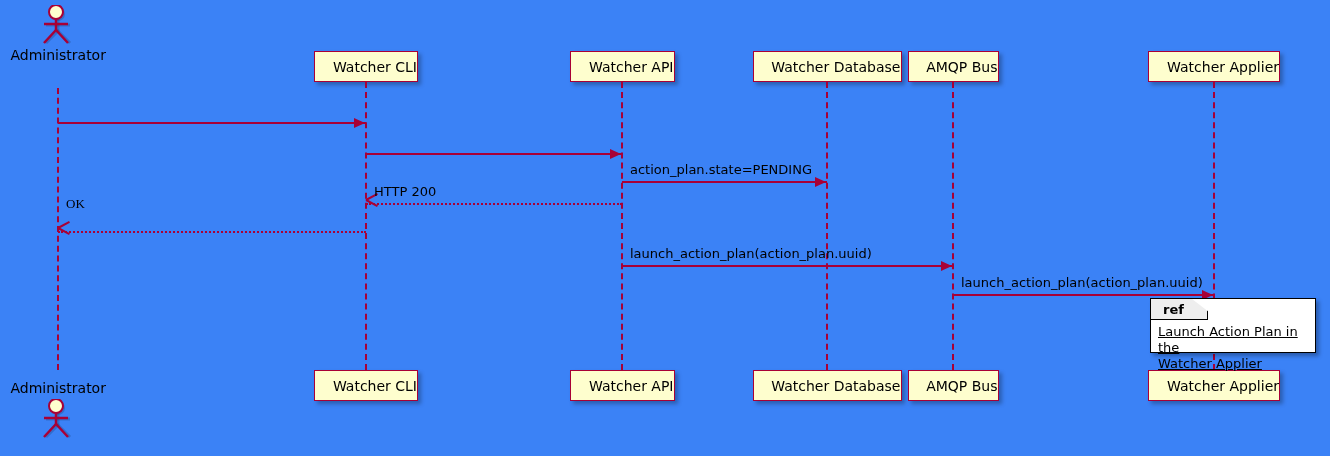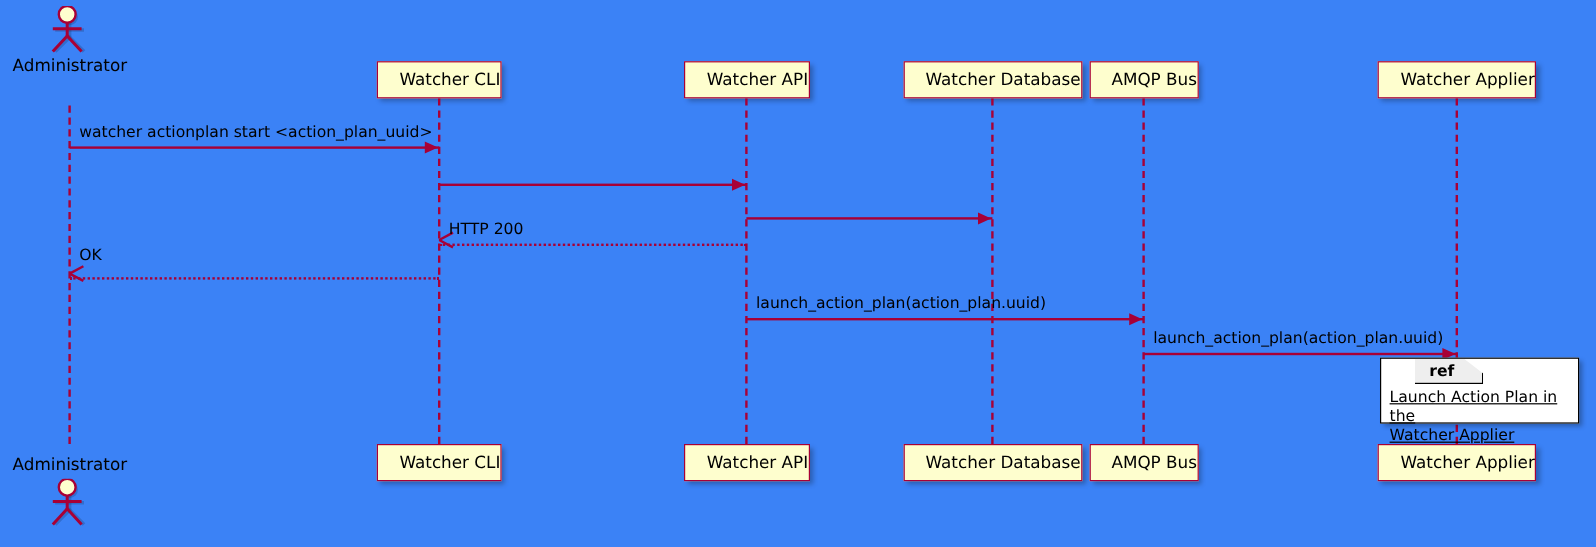--- a/index.html
+++ b/index.html
@@ -112,21 +112,20 @@
     border-right: 1.5px solid #000000;
     border-bottom: 1.5px solid #000000;
     -webkit-clip-path: polygon(0 0, 72% 0, 100% 58%, 100% 100%, 0 100%);
     clip-path: polygon(0 0, 72% 0, 100% 58%, 100% 100%, 0 100%);
     font-size: 13px;
     font-weight: bold;
     color: #000000;
     line-height: 21px;
     padding-left: 12px;
     box-sizing: border-box;
-    margin-left: 28px;
   }
   .ref-body {
     position: absolute;
     left: 7px;
     font-size: 13px;
     color: #000000;
     line-height: 16px;
     white-space: pre-line;
   }
 </style>
@@ -171,31 +170,31 @@
     <div class="participant" style="left: 1148px; top: 51px; width: 132px;">Watcher Applier</div>
     <div class="participant" style="left: 1148px; top: 370px; width: 132px;">Watcher Applier</div>
     <div class="lifeline" style="left: 57px; top: 88px; height: 282px;"></div>
     <div class="lifeline" style="left: 365px; top: 82px; height: 288px;"></div>
     <div class="lifeline" style="left: 621px; top: 82px; height: 288px;"></div>
     <div class="lifeline" style="left: 826px; top: 82px; height: 288px;"></div>
     <div class="lifeline" style="left: 952px; top: 82px; height: 288px;"></div>
     <div class="lifeline" style="left: 1213px; top: 82px; height: 288px;"></div>
     <div class="msg-line" style="left: 58px; top: 122px; width: 308px;"></div>
     <div class="arrow-head right" style="left: 354px; top: 118px;"></div>
-    <div class="msg-label" style="left: 66px; top: 103px;">watcher actionplan start &lt;action_plan_uuid&gt;</div>
     <div class="msg-line" style="left: 366px; top: 153px; width: 256px;"></div>
     <div class="arrow-head right" style="left: 610px; top: 149px;"></div>
     <div class="msg-line" style="left: 622px; top: 181px; width: 205px;"></div>
     <div class="arrow-head right" style="left: 815px; top: 177px;"></div>
+    <div class="msg-label" style="left: 630px; top: 162px;">action_plan.state=PENDING</div>
     <div class="msg-line dotted" style="left: 366px; top: 203px; width: 256px;"></div>
     <div class="arrow-head open-left" style="left: 366px; top: 199px;"></div>
     <div class="msg-label" style="left: 374px; top: 184px; text-align: center;">HTTP 200</div>
     <div class="msg-line dotted" style="left: 58px; top: 231px; width: 308px;"></div>
     <div class="arrow-head open-left" style="left: 58px; top: 227px;"></div>
-    <div class="msg-label" style="left: 66px; top: 206px;">OK</div>
+    <div class="msg-label" style="left: 66px; top: 196px; font-family: Liberation Serif, serif;">OK</div>
     <div class="msg-line" style="left: 622px; top: 265px; width: 331px;"></div>
     <div class="arrow-head right" style="left: 941px; top: 261px;"></div>
     <div class="msg-label" style="left: 630px; top: 246px;">launch_action_plan(action_plan.uuid)</div>
     <div class="msg-line" style="left: 953px; top: 294px; width: 261px;"></div>
     <div class="arrow-head right" style="left: 1202px; top: 290px;"></div>
     <div class="msg-label" style="left: 961px; top: 275px;">launch_action_plan(action_plan.uuid)</div>
     <div class="ref-box" style="left: 1150px; top: 298px; width: 166px; height: 55px;">
       <div class="ref-tab" style="width: 57px;">ref</div>
       <div class="ref-body" style="top: 25px; width: 152px; text-decoration: underline;">Launch Action Plan in the
 Watcher Applier</div>

